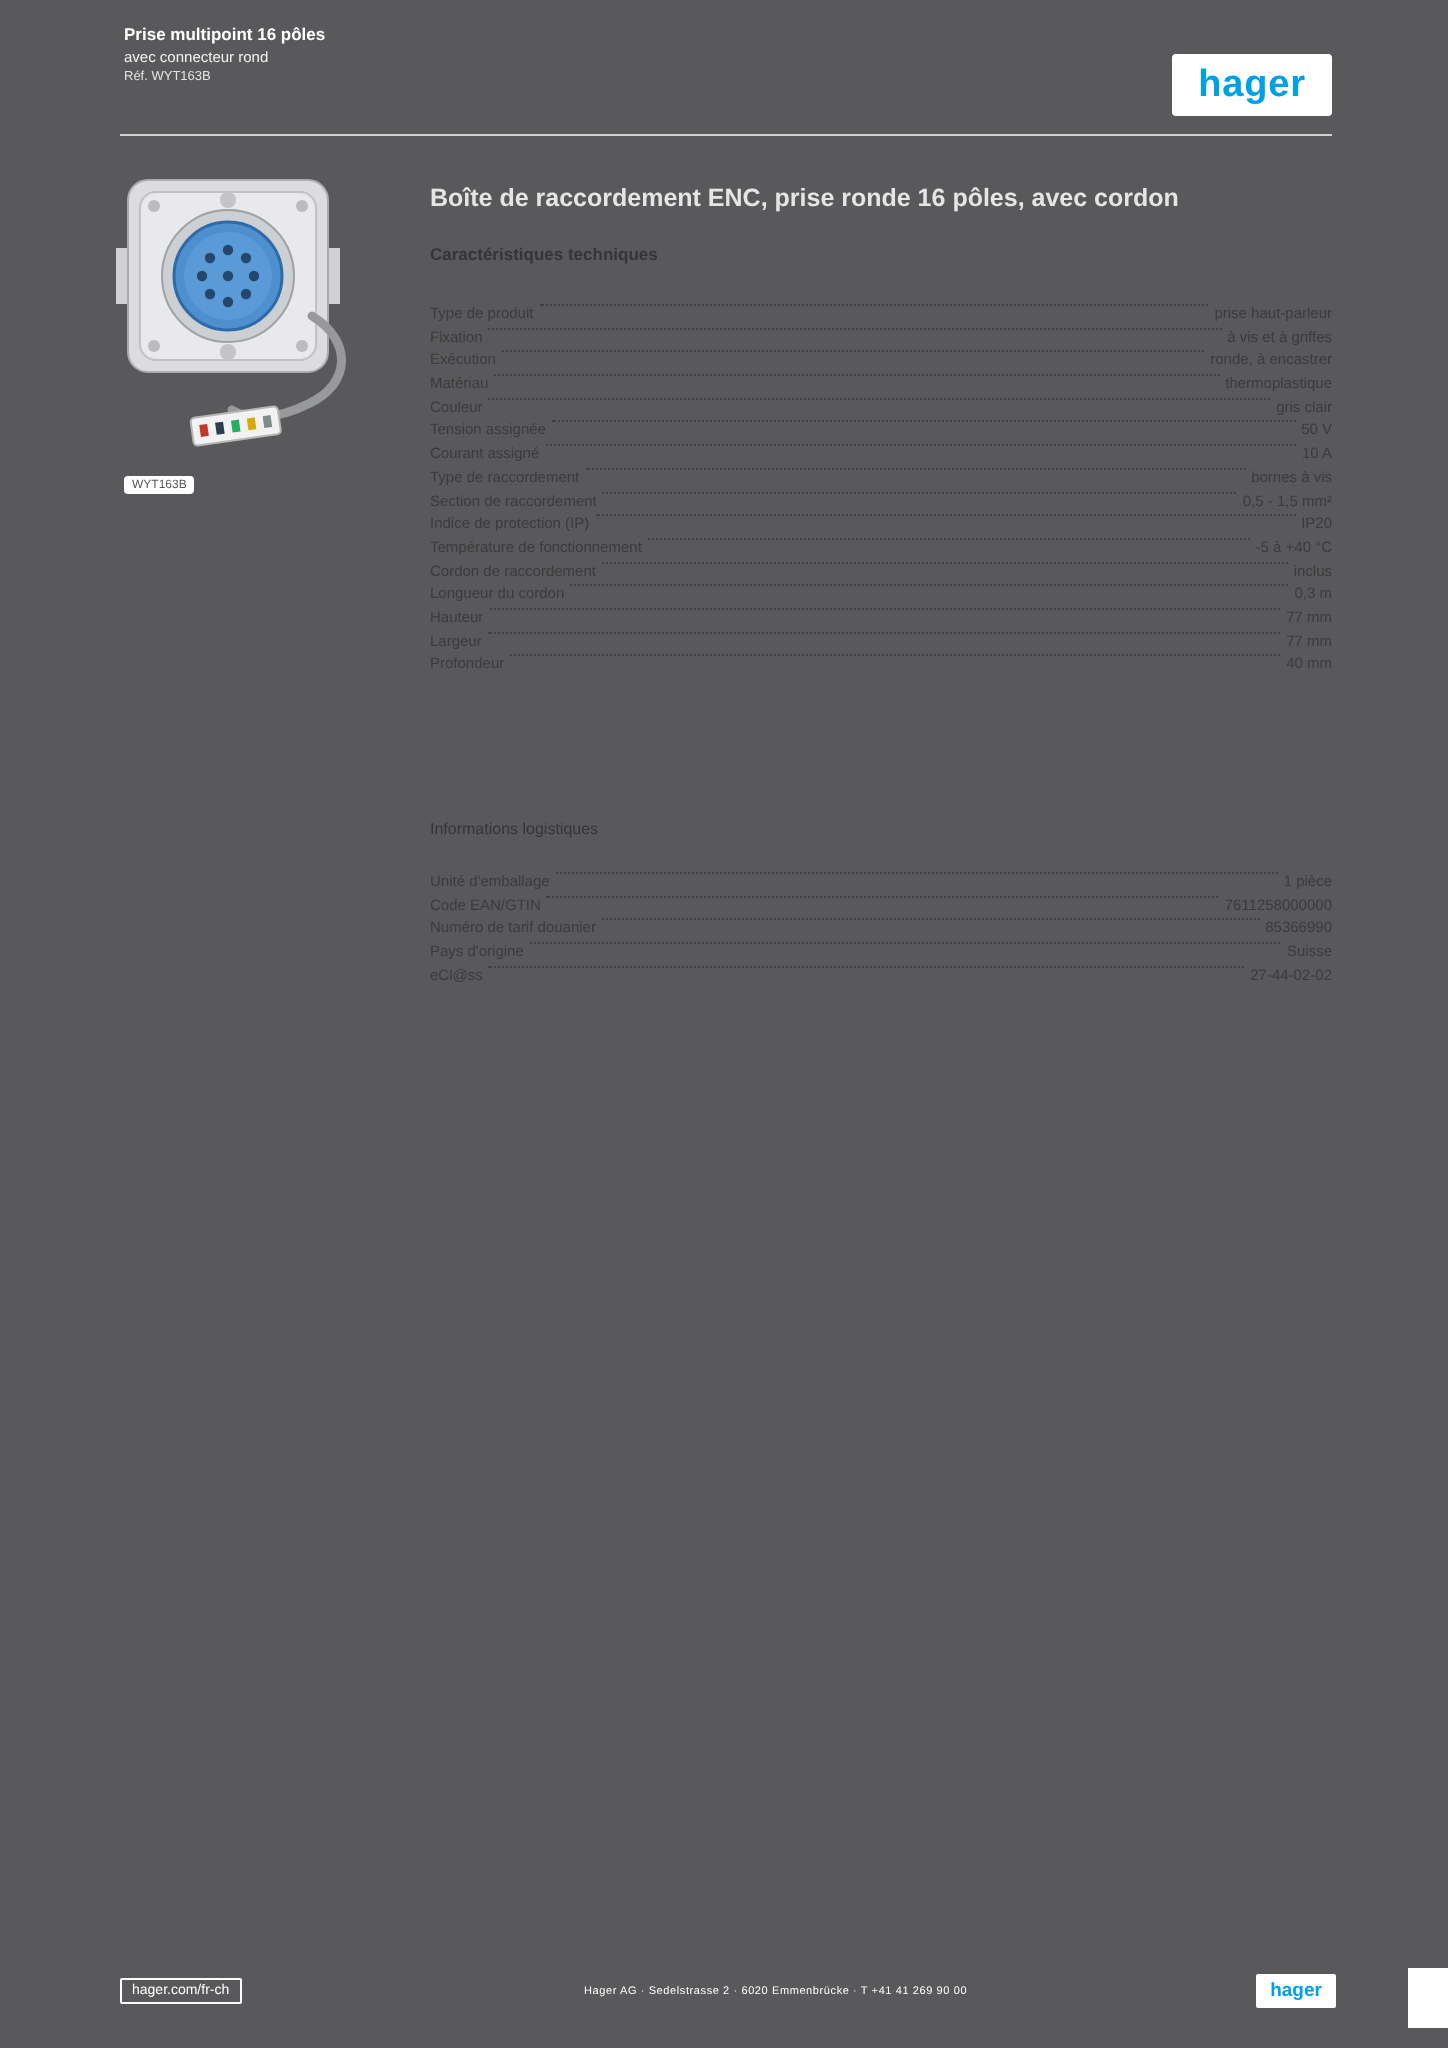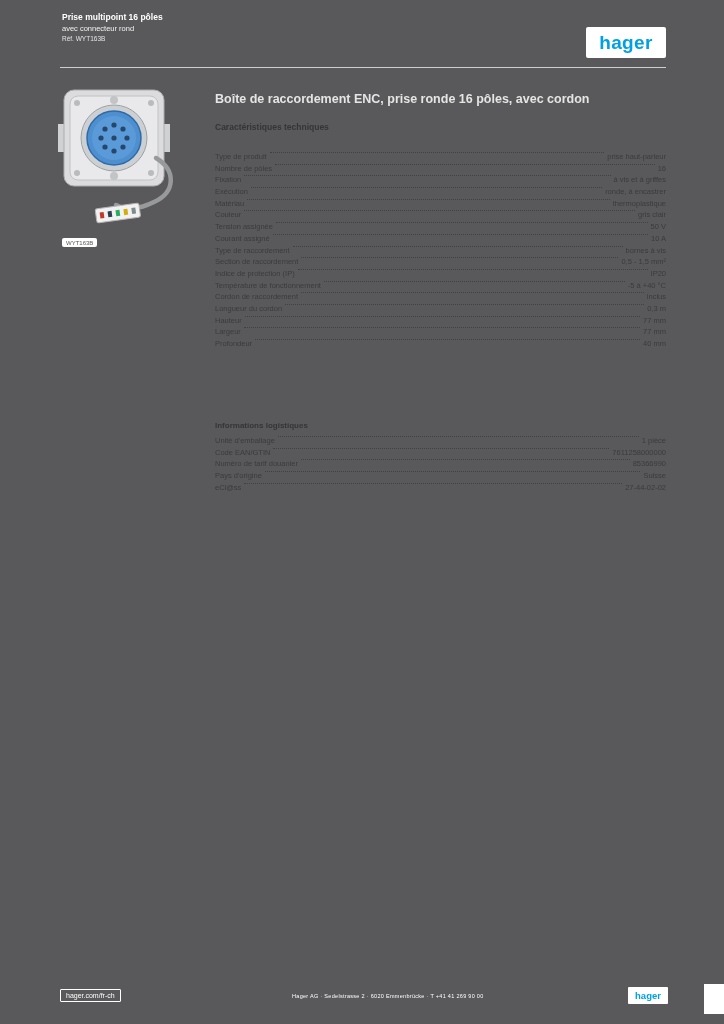--- a/index.html
+++ b/index.html
@@ -25,22 +25,22 @@
   .badge{position:absolute;left:62px;top:238px;background:#ffffff;border-radius:2px;
          font-size:6px;color:#55565a;padding:1.5px 4px;white-space:nowrap}
 
   
   .title{position:absolute;left:215px;top:92px;width:451px;
          font-size:12.5px;font-weight:bold;color:#e5e5e5;line-height:14px}
   .subtitle{position:absolute;left:215px;top:122px;width:451px;
             font-size:8.5px;font-weight:bold;color:#353537}
   .spec-list{position:absolute;left:215px;width:451px}
   .g1{top:152px}
-  .g2-title{position:absolute;left:215px;top:421px;width:451px;
-            font-size:8px;font-weight:bold;color:#353537}
+  .g2-title{position:absolute;left:215px;top:410px;width:451px;
+            font-size:8px;font-weight:normal;color:#353537}
   .g2{top:436px}
   .spec-row{display:flex;align-items:flex-start;height:11.7px;font-size:7.5px;color:#3b3b3d}
   .spec-label{white-space:nowrap}
   .leader{flex:1;border-bottom:1px dotted #404042;margin:0 3px 2px 3px;min-width:8px}
   .spec-value{white-space:nowrap}
 
   
   .site-box{position:absolute;left:60px;top:989px;border:1px solid #ffffff;border-radius:1px;
             color:#ffffff;font-size:7px;padding:2px 5px;white-space:nowrap}
   .address{position:absolute;left:292px;top:993px;font-size:5.5px;color:#ffffff;
@@ -116,25 +116,20 @@
   <div class="title">Boîte de raccordement ENC, prise ronde 16 pôles, avec cordon</div>
   <div class="subtitle">Caractéristiques techniques</div>
 
   <div class="spec-list g1">
       <div class="spec-row">
       <span class="spec-label">Type de produit</span>
       <span class="leader"></span>
       <span class="spec-value">prise haut-parleur</span>
     </div>
       <div class="spec-row">
-      <span class="spec-label">Nombre de pôles</span>
-      <span class="leader"></span>
-      <span class="spec-value">16</span>
-    </div>
-      <div class="spec-row">
       <span class="spec-label">Fixation</span>
       <span class="leader"></span>
       <span class="spec-value">à vis et à griffes</span>
     </div>
       <div class="spec-row">
       <span class="spec-label">Exécution</span>
       <span class="leader"></span>
       <span class="spec-value">ronde, à encastrer</span>
     </div>
       <div class="spec-row">

